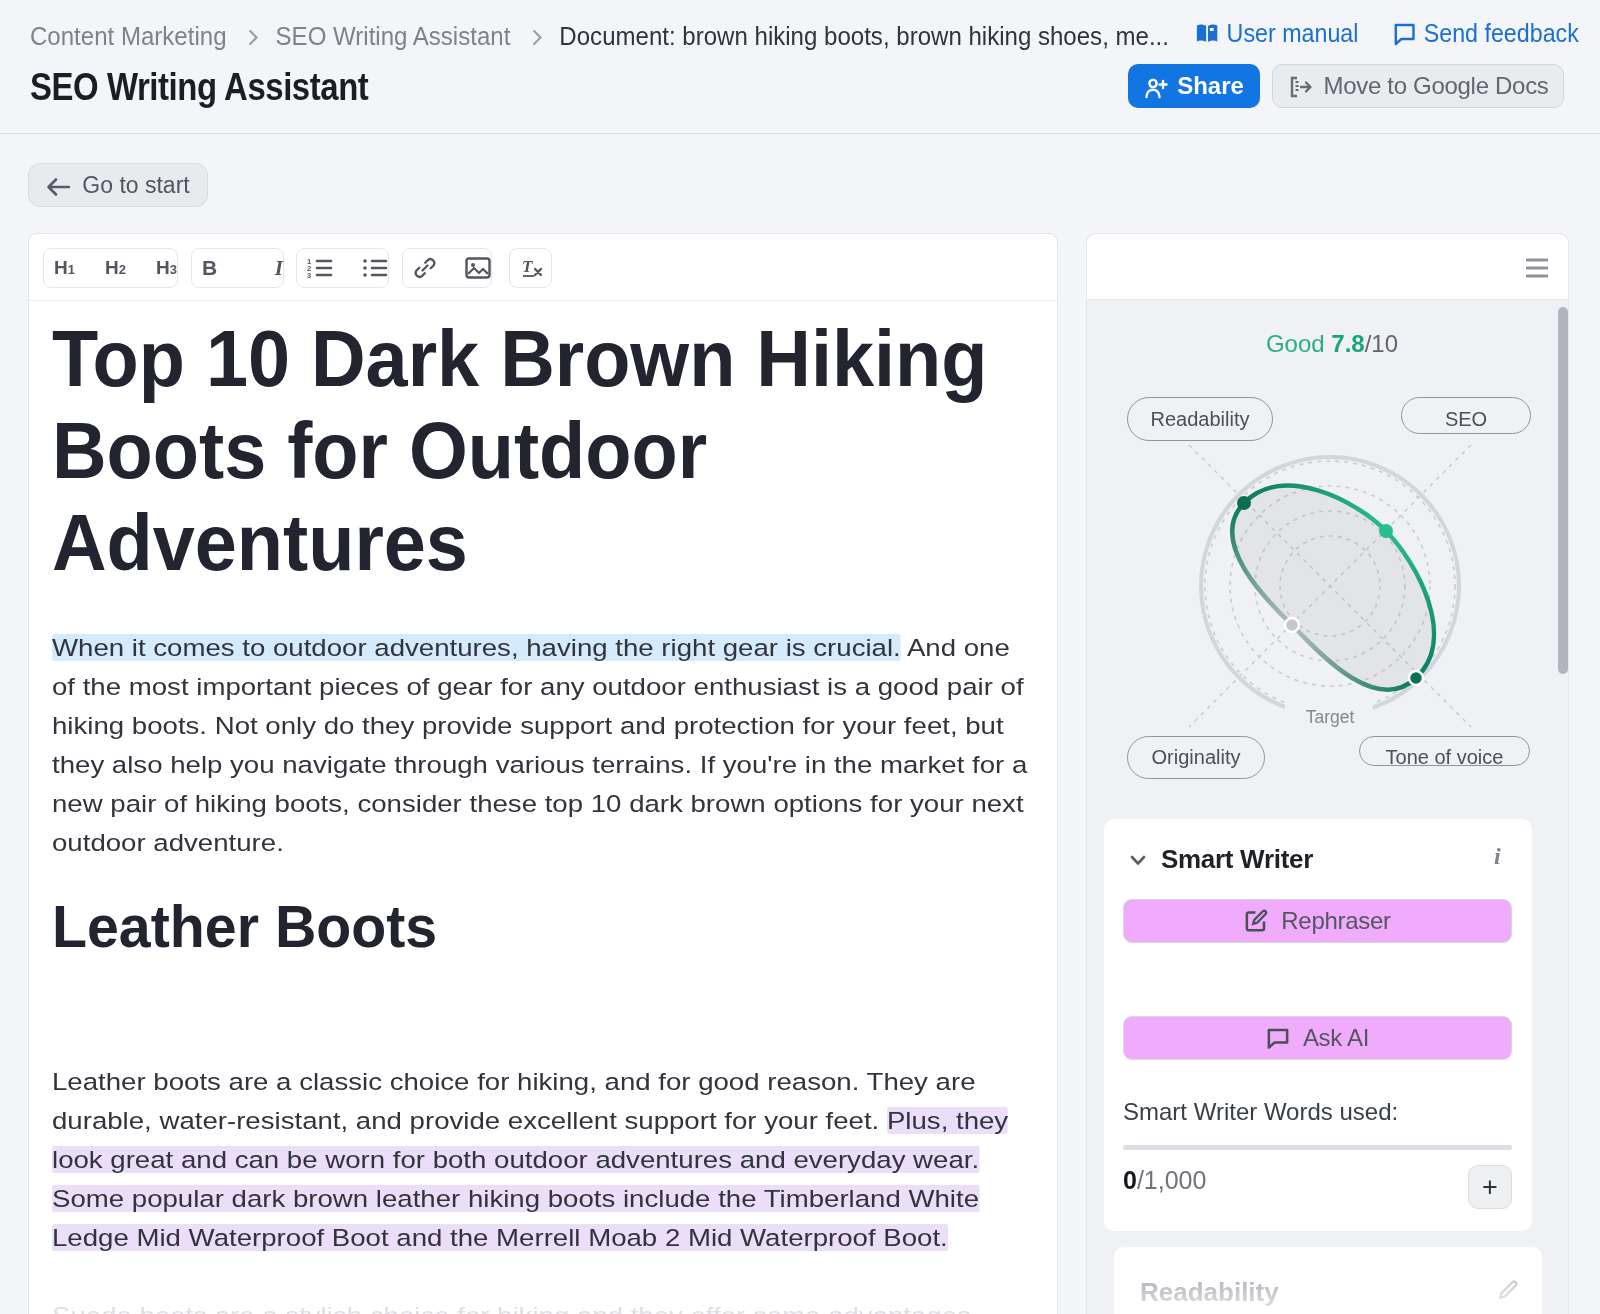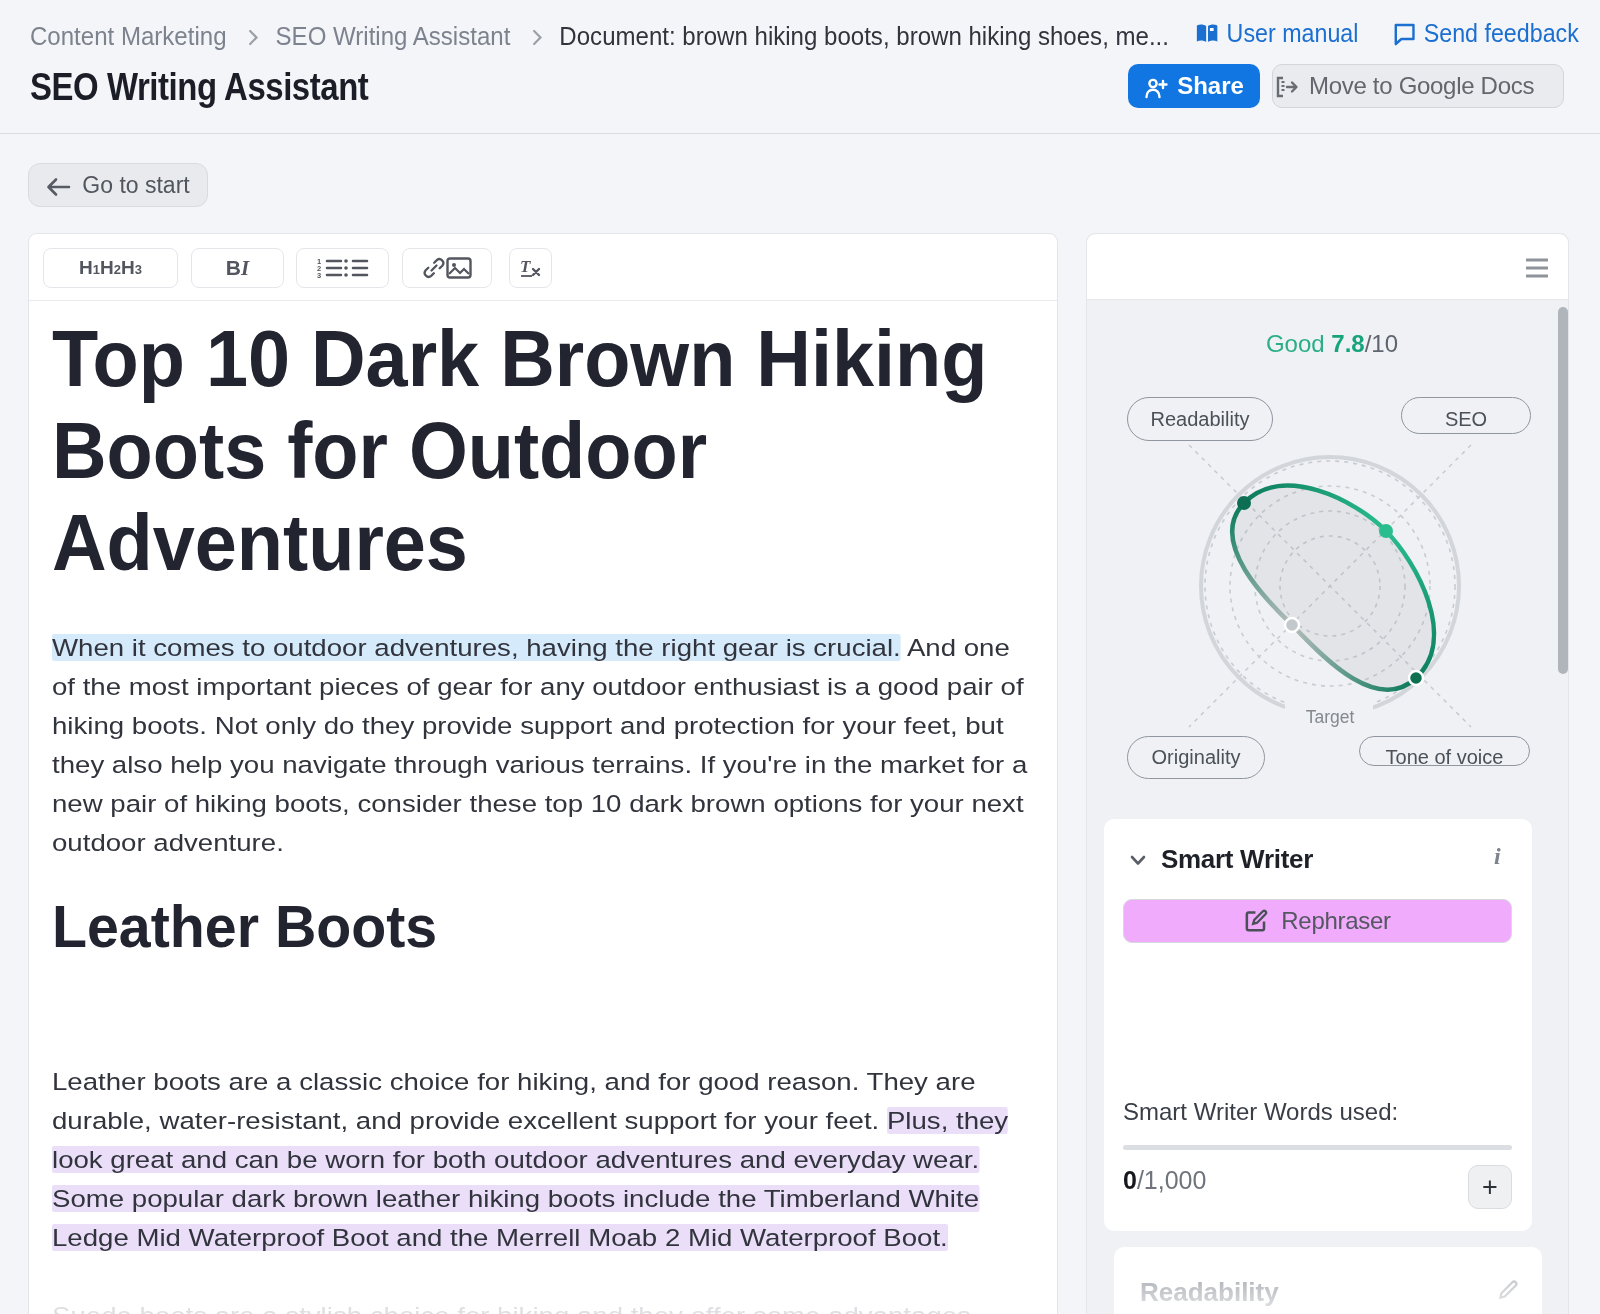--- a/index.html
+++ b/index.html
@@ -10,30 +10,30 @@
   .crumbs .doc { color:#31343c; }
   .crumbs .sep { display:inline-block; margin:0 18px 0 24px; position:relative; top:1px; }
   .pagetitle { left:30px; top:66px; font-size:38px; font-weight:bold; color:#1c1e27; letter-spacing:-0.5px; transform:scaleX(0.866); transform-origin:0 0; }
   .toplink { font-size:25px; color:#1b6fd0; white-space:nowrap; transform:scaleX(0.93); transform-origin:0 0; }
   .toplink svg { vertical-align:-4px; margin-right:8px; }
   .hdivider { left:0; top:133px; width:1600px; height:1px; background:#d9dce1; }
   .btn-share { left:1128px; top:64px; width:132px; height:44px; background:#1276e2; border-radius:10px;
     color:#fff; font-size:24px; font-weight:bold; text-align:center; line-height:44px; }
   .btn-share svg { vertical-align:-5px; margin-right:9px; }
   .btn-gdocs { left:1272px; top:64px; width:292px; height:44px; background:#e9ebee; border:1px solid #d2d5da;
-    border-radius:10px; color:#63666d; font-size:24px; line-height:42px; letter-spacing:-0.3px; }
+    border-radius:10px; color:#63666d; font-size:24px; text-align:center; line-height:42px; letter-spacing:-0.3px; }
   .btn-gdocs svg { vertical-align:-5px; margin-right:10px; }
   .btn-goto { left:28px; top:163px; width:180px; height:44px; background:#e8eaee; border:1px solid #d8dbe0;
     border-radius:12px; color:#50555e; font-size:23px; text-align:center; line-height:42px; }
   .btn-goto svg { vertical-align:-4px; margin-right:11px; }
   
   .editor { left:28px; top:233px; width:1030px; height:1120px; background:#fff;
     border:1px solid #e3e5e9; border-radius:9px; }
   .tgroup { position:absolute; top:14px; height:40px; background:#fff; border:1px solid #e4e6ea; border-radius:8px;
-    color:#53565e; display:flex; align-items:center; justify-content:center; }
+    color:#53565e; display:flex; align-items:center; justify-content:space-between;padding-left:10px; }
   .tgroup b.h { font-size:19px; font-weight:bold; }
   .tgroup b.h small { font-size:13px; font-weight:bold; }
   .tb-divider { position:absolute; left:0; top:66px; width:1028px; height:1px; background:#e8eaed; }
   .hl-issues { position:absolute; left:720px; top:12px; width:297px; height:43px; border:1px solid #c9ccd1;
     border-radius:22px; background:#fff; font-size:22.5px; color:#24262e; text-align:center; line-height:41px; letter-spacing:0.4px; }
   
   .doc-h1 { position:absolute; left:23px; top:79px; font-weight:bold; color:#222430;
     font-size:80px; line-height:92px; white-space:nowrap; transform:scaleX(0.945); transform-origin:0 0; }
   .doc-h2 { position:absolute; left:23px; top:662px; transform:scaleX(0.955); transform-origin:0 0; font-weight:bold; color:#222430;
     font-size:60px; line-height:62px; white-space:nowrap; }
@@ -217,20 +217,23 @@
   <div class="sw-card">
     <svg style="position:absolute; left:26px; top:36px;" width="16" height="11" viewBox="0 0 16 11">
         <path d="M2 2 L8 8.5 L14 2" fill="none" stroke="#5a5f67" stroke-width="2.6" stroke-linecap="round" stroke-linejoin="round"></path>
       </svg>
     <div style="position:absolute; left:57px; top:25px; font-size:26px; font-weight:bold; color:#1e2128; letter-spacing:-0.3px;">Smart Writer</div>
     <div style="position:absolute; left:390px; top:24px; font-size:24px; font-style:italic; font-family:'Liberation Serif',serif; font-weight:bold; color:#7d838b;">i</div>
     <div class="sw-btn" style="top:80px;"><svg width="24" height="24" viewBox="0 0 21 21">
           <path d="M10 3 H4 a1.5 1.5 0 0 0 -1.5 1.5 V17 a1.5 1.5 0 0 0 1.5 1.5 H16 a1.5 1.5 0 0 0 1.5 -1.5 V11" fill="none" stroke="#4b5058" stroke-width="2.2"></path>
           <path d="M8 13 l1 -3.5 L16.5 2 a1.7 1.7 0 0 1 2.4 2.4 L11.5 12 Z" fill="none" stroke="#4b5058" stroke-width="2"></path>
         </svg>Rephraser</div>
+    <div class="sw-btn" style="top:197px;"><svg width="24" height="23" viewBox="0 0 21 20">
+          <path d="M2.5 2.5 h16 v11 h-11 l-5 4.5 z" fill="none" stroke="#4b5058" stroke-width="2.2" stroke-linejoin="round"></path>
+        </svg>Ask AI</div>
     <div style="position:absolute; left:19px; top:279px; font-size:24px; color:#3a3f47;">Smart Writer Words used:</div>
     <div style="position:absolute; left:19px; top:326px; width:389px; height:5px; background:#dbdee2; border-radius:3px;"></div>
     <div style="position:absolute; left:19px; top:347px; font-size:25px; color:#6f747c;"><b style="color:#16181d;">0</b>/1,000</div>
     <div style="position:absolute; left:364px; top:346px; width:44px; height:44px; background:#eef0f2; border:1px solid #dadde0; border-radius:10px; text-align:center; line-height:42px; font-size:27px; color:#2e3238;">+</div>
   </div>
 
   <div class="rd-card">
     <div style="position:absolute; left:26px; top:30px; font-size:26px; font-weight:bold; color:#9ba0a7;">Readability</div>
     <svg style="position:absolute; left:383px; top:32px;" width="22" height="22" viewBox="0 0 20 20">
         <path d="M3 17 l1 -4 L14 3 a2 2 0 0 1 3 3 L7 16 Z" fill="none" stroke="#b6bac0" stroke-width="2"></path>

